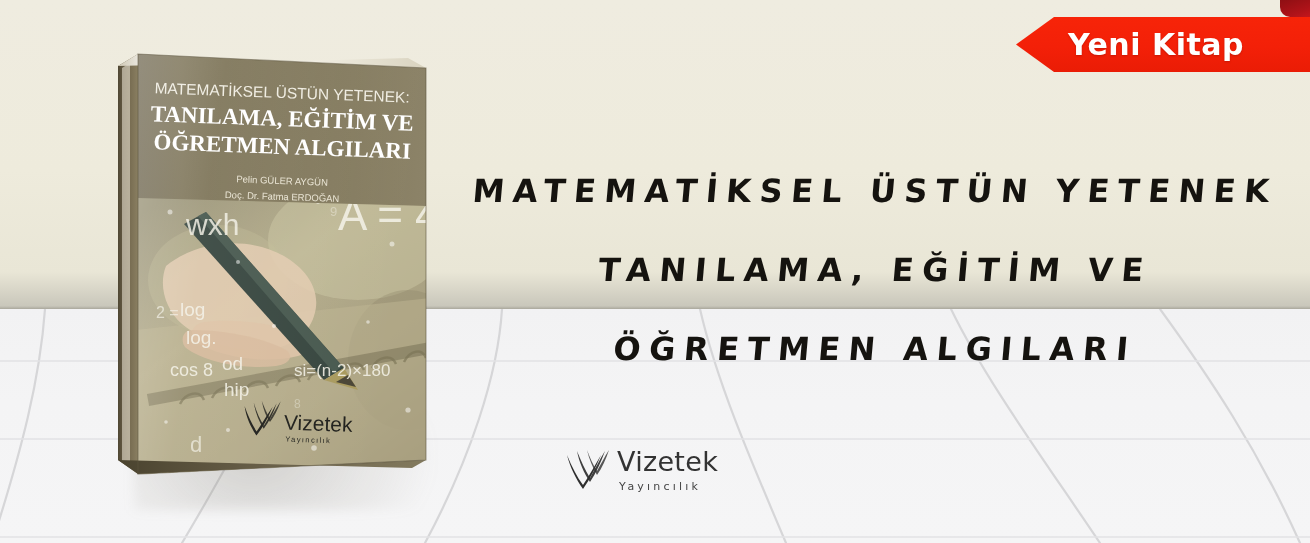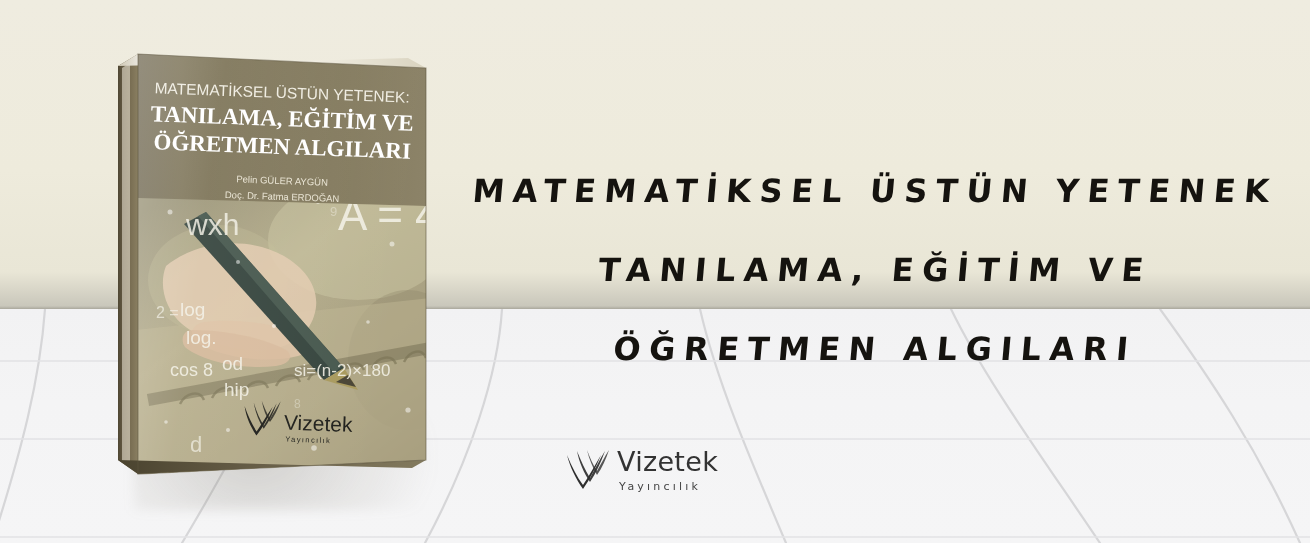--- a/index.html
+++ b/index.html
@@ -151,20 +151,26 @@
         <path d="M0 52 L1310 52"></path>
         <path d="M0 130 L1310 130"></path>
         <path d="M0 228 L1310 228"></path>
       </g>
     </svg>
   </div>
 
   <div class="corner-tl"></div>
   <div class="corner-br"></div>
 
+  <div class="ribbon-wrap">
+    <div class="ribbon-fold"></div>
+    <div class="ribbon-round"></div>
+    <div class="ribbon-body"></div>
+    <div class="ribbon-label">Yeni Kitap</div>
+  </div>
 
   <div class="headline">
     <div class="line">MATEMATİKSEL ÜSTÜN YETENEK</div>
     <div class="line">TANILAMA, EĞİTİM VE</div>
     <div class="line">ÖĞRETMEN ALGILARI</div>
   </div>
 
   <div class="pub-logo">
     <svg class="pub-mark" viewBox="0 0 46 46">
       <g fill="#2f2f2f">

